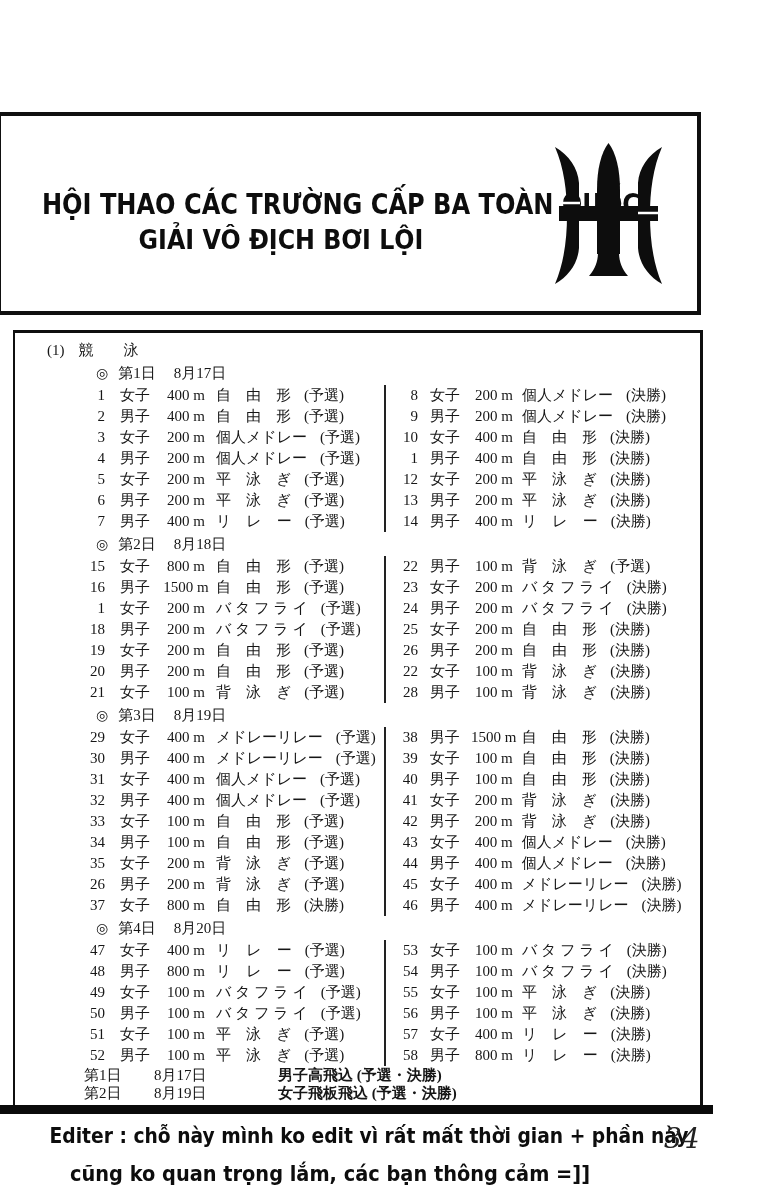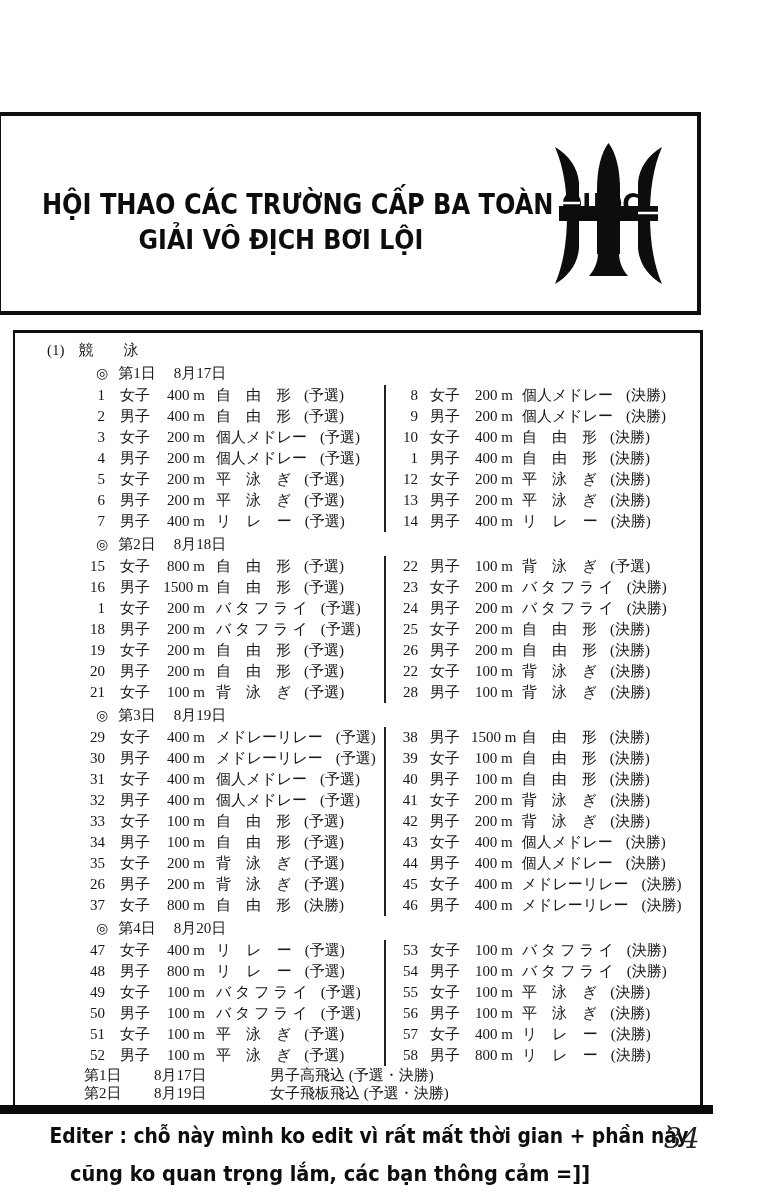--- a/index.html
+++ b/index.html
@@ -34,21 +34,21 @@
   .ev-row .no{width:26px;text-align:right;}
   .col-right .ev-row .no{width:24px;}
   .ev-row .gen{width:34px;margin-left:15px;}
   .col-right .ev-row .gen{margin-left:12px;}
   .ev-row .dist{width:60px;text-align:center;margin-left:2px;}
   .col-right .ev-row .dist{width:56px;}
   .ev-row .ev{flex:1;display:flex;justify-content:flex-start;margin-right:8px;gap:13px;}
   .dive-row{height:18px;line-height:18px;padding-left:69px;display:flex;white-space:nowrap;}
   .dive-row .dv-day{width:56px;}
   .dive-row .dv-date{margin-left:14px;width:84px;}
-  .dive-row .dv-event{margin-left:32px;}
+  .dive-row .dv-event{margin-left:40px;font-weight:bold;}
 
   
   .bottom-bar{position:absolute;left:0;top:1105px;width:713px;height:9px;background:#0a0a0a;}
   .editor-note{position:absolute;left:0;top:1118px;width:660px;text-align:center;
                font-family:"DejaVu Sans","Liberation Sans",sans-serif;font-weight:bold;color:#0d0d0d;}
   .editor-line1{font-size:22px;line-height:36px;transform:scaleX(0.85);transform-origin:center;white-space:nowrap;}
   .editor-line2{font-size:22px;line-height:40px;transform:scaleX(0.88);transform-origin:center;white-space:nowrap;}
   .page-number{position:absolute;left:664px;top:1122px;width:60px;
                font-family:"DejaVu Serif","Liberation Serif",serif;font-style:italic;font-size:28px;color:#222;}
 </style>

